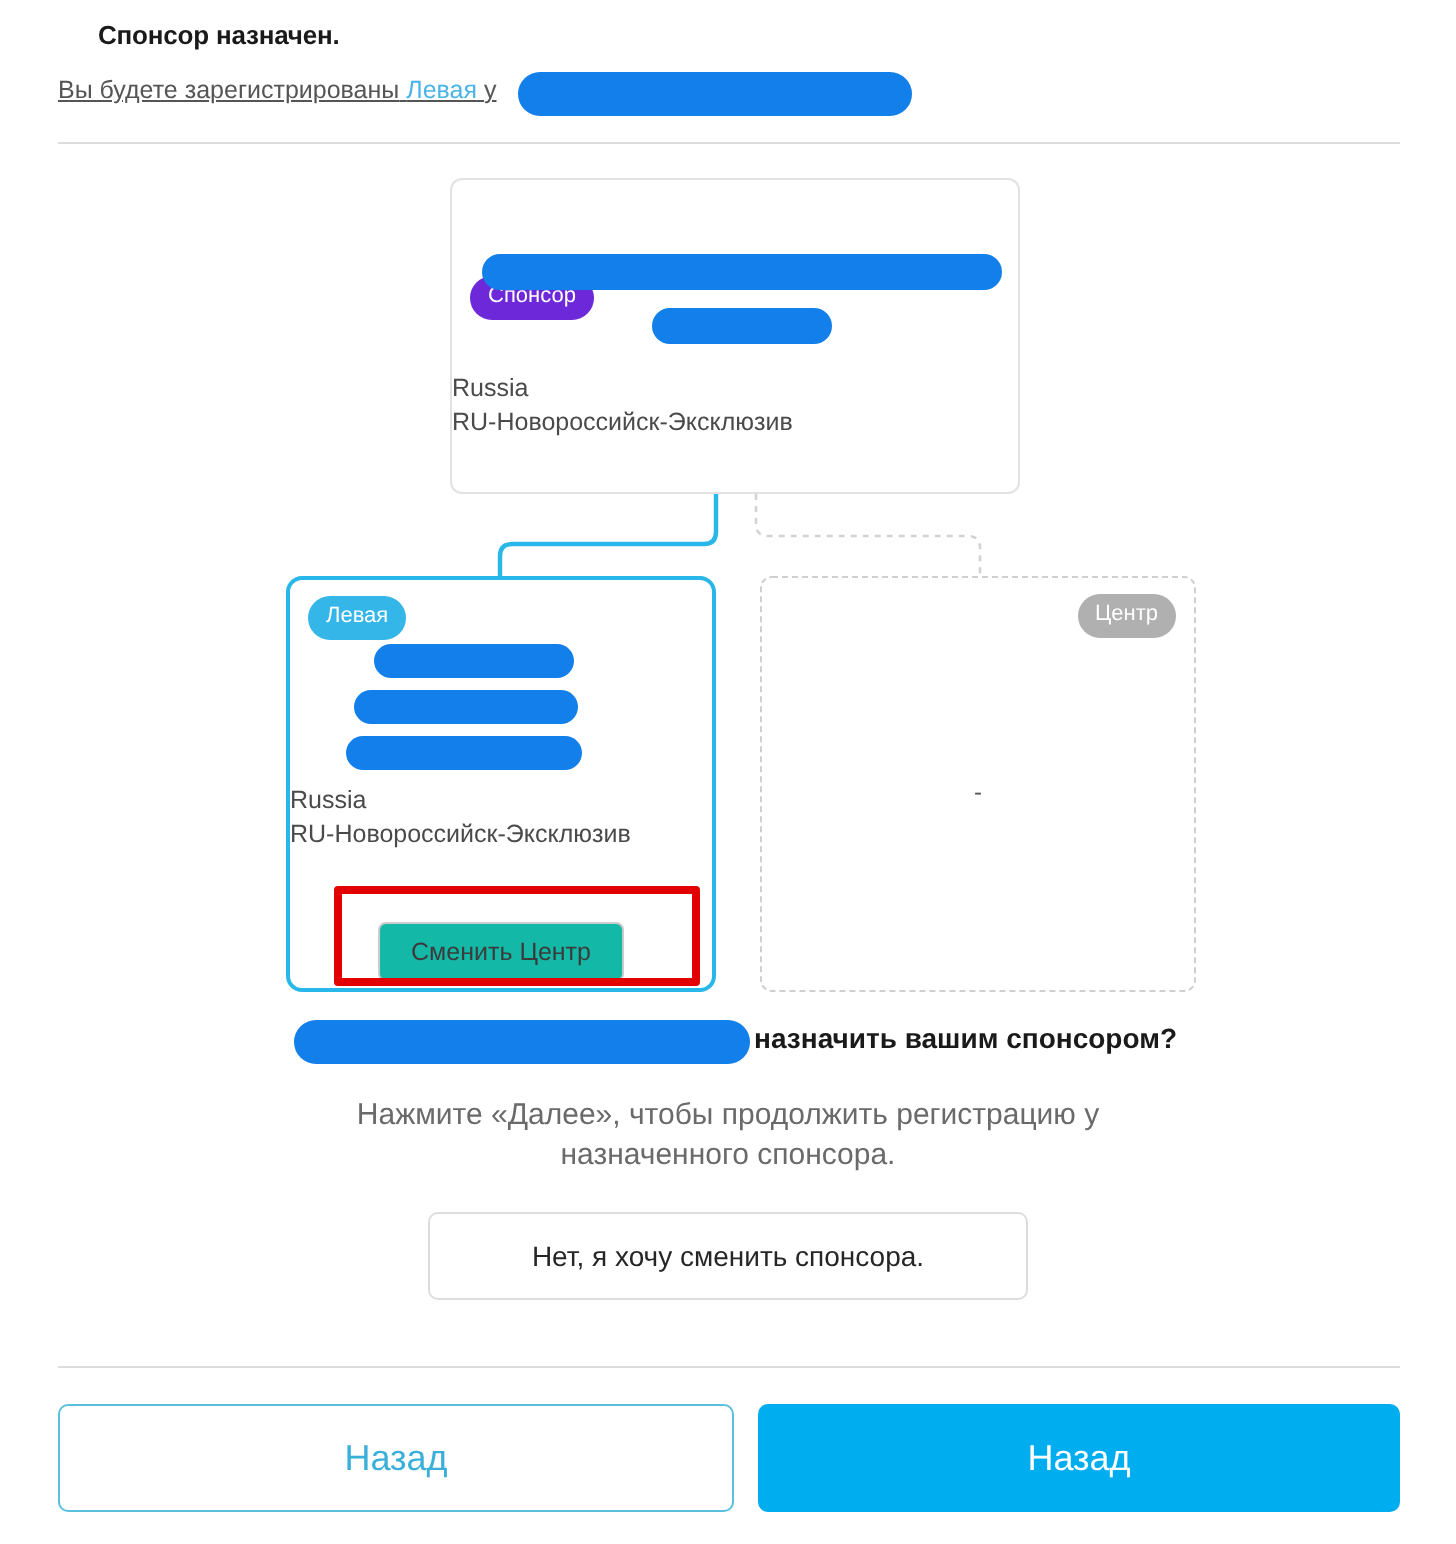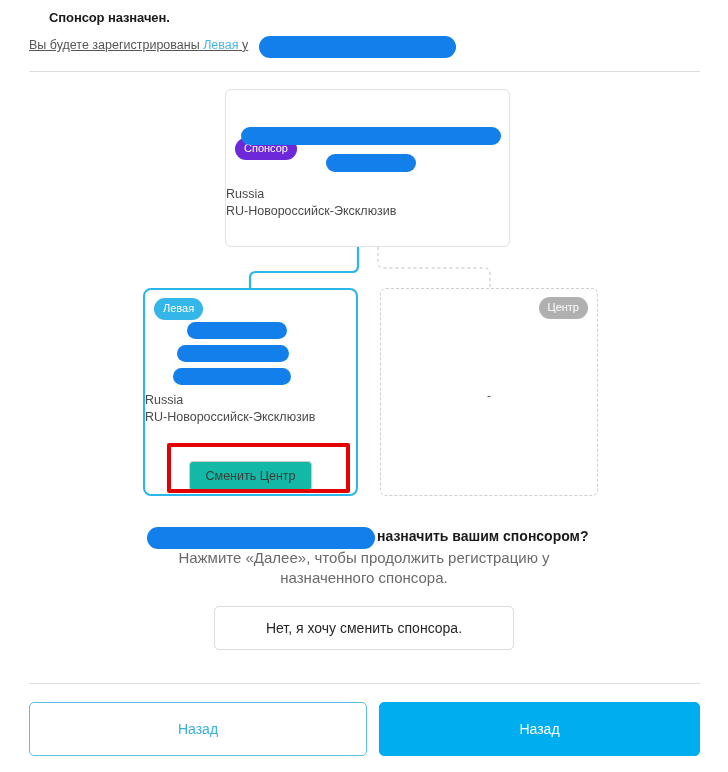--- a/index.html
+++ b/index.html
@@ -157,21 +157,21 @@
     width: 183px; height: 50px;
     box-sizing: border-box;
     border: 4px solid #e20000;
     border-radius: 2px;
     pointer-events: none;
   }
 
   
   .q-line {
     position: absolute;
-    left: 147px; top: 525px;
+    left: 147px; top: 508px;
     width: 440px;
     height: 26px;
   }
   .q-redact {
     position: absolute;
     left: 0; top: 2px;
     width: 228px; height: 22px;
   }
   .q-text {
     position: absolute;
@@ -207,21 +207,21 @@
   }
 
   
   .nav-btn {
     position: absolute;
     top: 702px;
     height: 54px;
     box-sizing: border-box;
     border-radius: 5px;
     font-family: "Liberation Sans", sans-serif;
-    font-size: 14px;
+    font-size: 18px;
     cursor: pointer;
   }
   .btn-back {
     left: 29px;
     width: 338px;
     background: #ffffff;
     border: 1px solid #5bc0de;
     color: #3aafd9;
   }
   .btn-next {

